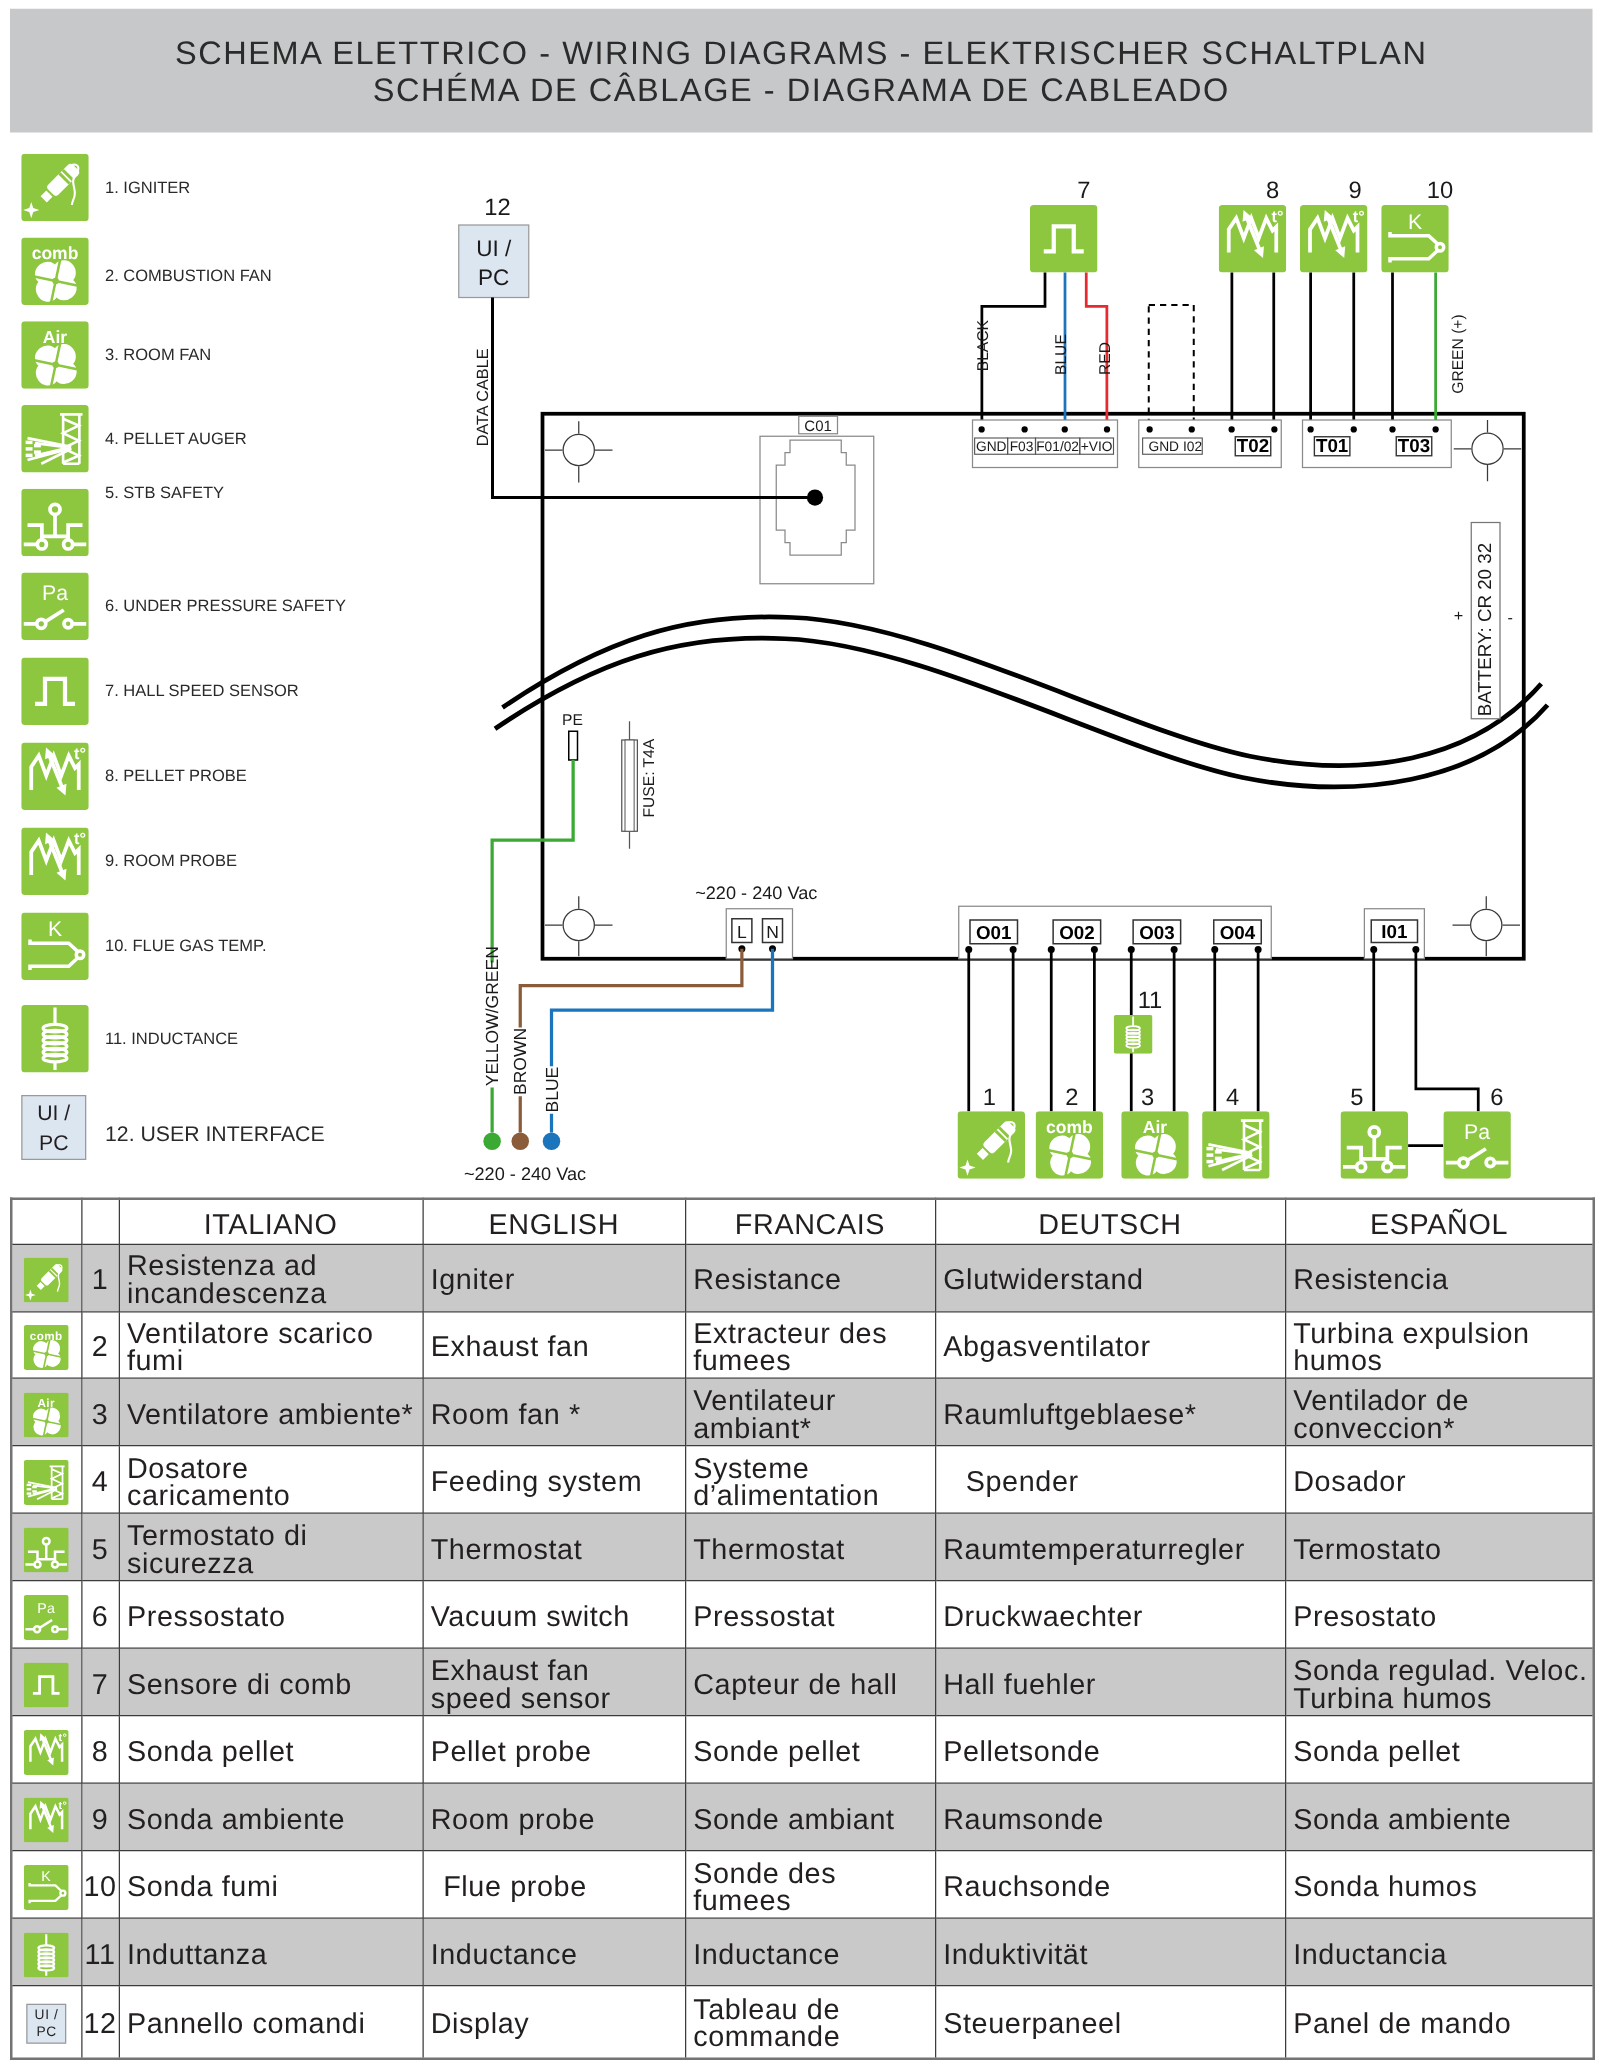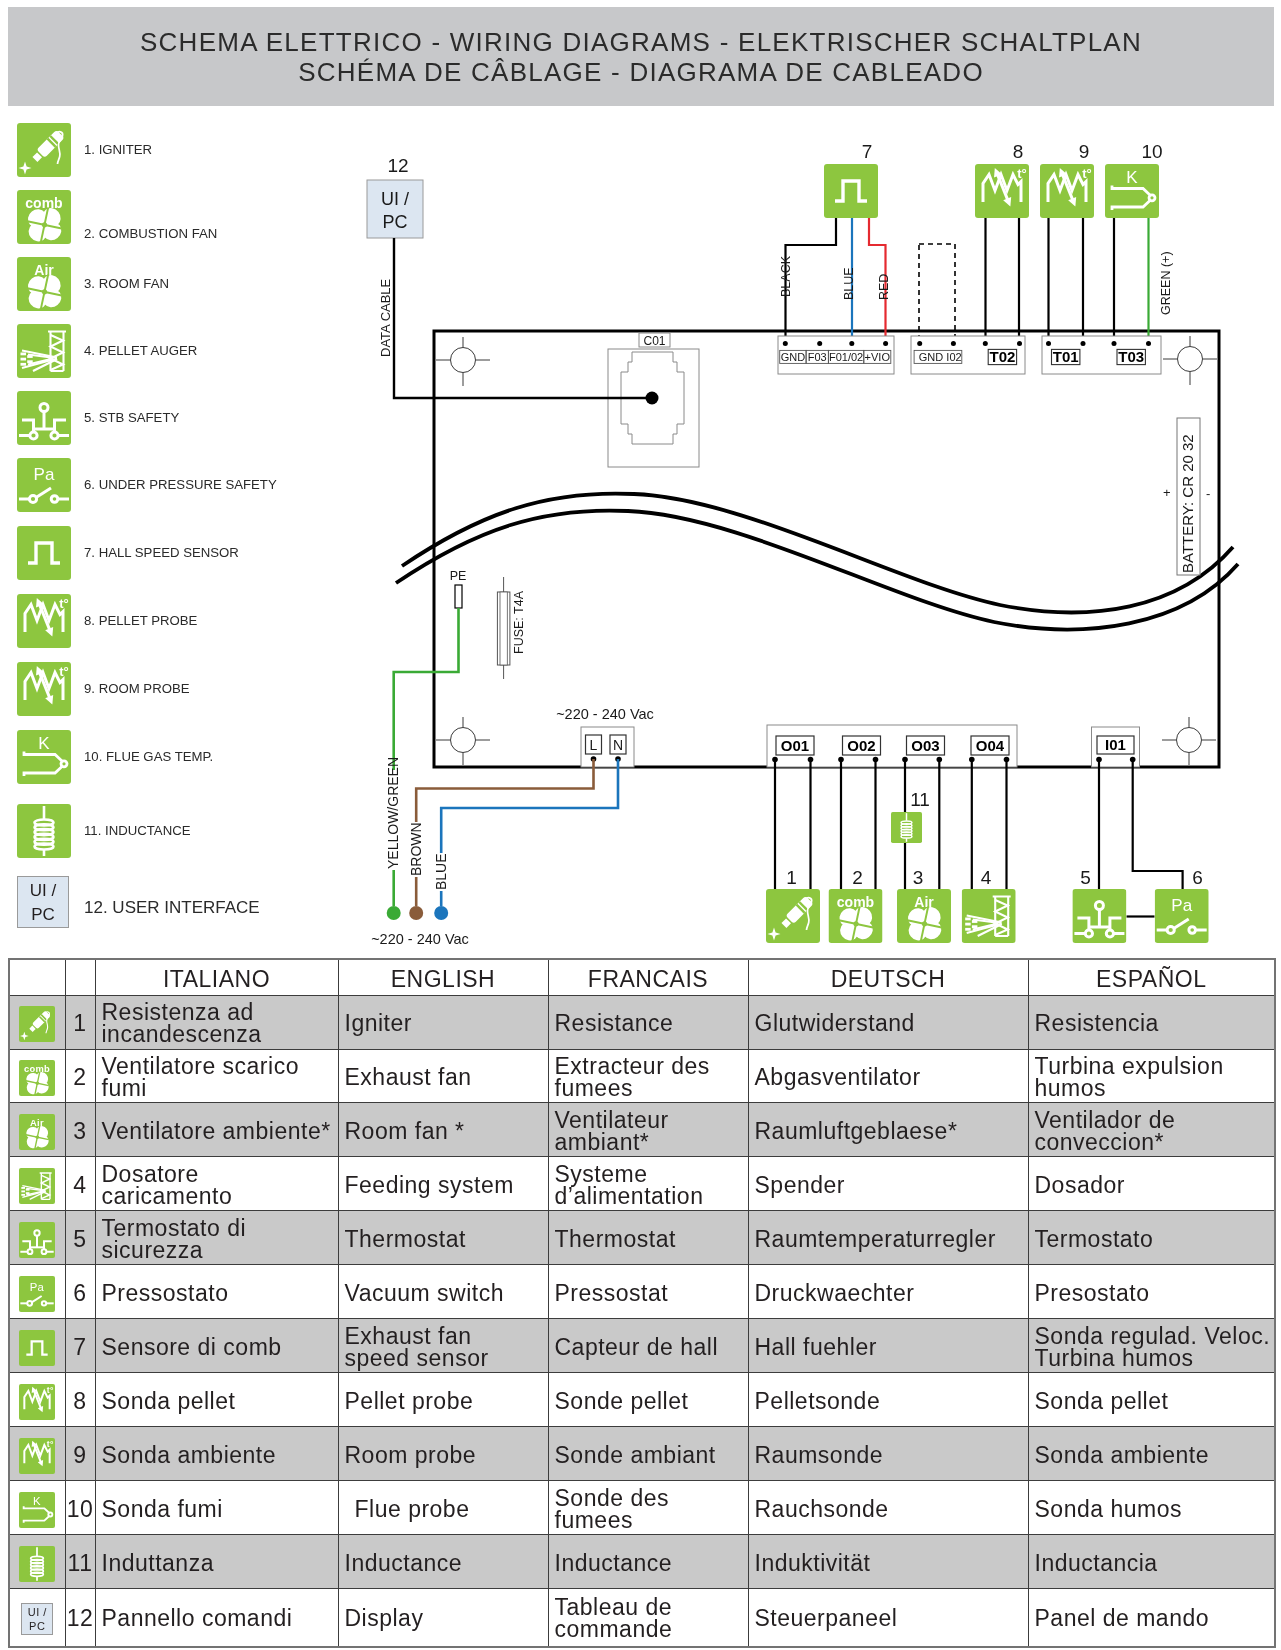--- a/index.html
+++ b/index.html
@@ -143,39 +143,39 @@
 <svg class="licon" style="top:123px">
     <use href="#ic-igniter"></use>
   </svg>
 
 <div class="legtxt" style="top:142px">1. IGNITER</div>
 
 <svg class="licon" style="top:190px">
     <use href="#ic-comb"></use>
   </svg>
 
-<div class="legtxt" style="top:226px">2. COMBUSTION FAN</div>
+<div class="legtxt" style="top:213px">2. COMBUSTION FAN</div>
 
 <svg class="licon" style="top:257px">
     <use href="#ic-air"></use>
   </svg>
 
 <div class="legtxt" style="top:276px">3. ROOM FAN</div>
 
 <svg class="licon" style="top:324px">
     <use href="#ic-auger"></use>
   </svg>
 
 <div class="legtxt" style="top:343px">4. PELLET AUGER</div>
 
 <svg class="licon" style="top:391px">
     <use href="#ic-stb"></use>
   </svg>
 
-<div class="legtxt" style="top:410px">5. STB SAFETY</div>
+<div class="legtxt" style="top:386px">5. STB SAFETY</div>
 
 <svg class="licon" style="top:458px">
     <use href="#ic-pa"></use>
   </svg>
 
 <div class="legtxt" style="top:477px">6. UNDER PRESSURE SAFETY</div>
 
 <svg class="licon" style="top:526px">
     <use href="#ic-hall"></use>
   </svg>
@@ -543,21 +543,21 @@
 </tr>
 
 <tr style="height:54px;background:#fff">
 <td style="text-align:center"><svg width="36" height="36" style="vertical-align:middle">
             <use href="#ic-auger"></use>
           </svg></td>
 <td style="text-align:center">4</td>
 <td style="padding-left:6px">Dosatore<br>caricamento</td>
 <td style="padding-left:6px">Feeding system</td>
 <td style="padding-left:6px">Systeme<br>d’alimentation</td>
-<td style="padding-left:6px">Spender</td>
+<td style="padding-left:24px">Spender</td>
 <td style="padding-left:6px">Dosador</td>
 </tr>
 
 <tr style="height:54px;background:#c9c9c9">
 <td style="text-align:center"><svg width="36" height="36" style="vertical-align:middle">
             <use href="#ic-stb"></use>
           </svg></td>
 <td style="text-align:center">5</td>
 <td style="padding-left:6px">Termostato di<br>sicurezza</td>
 <td style="padding-left:6px">Thermostat</td>

